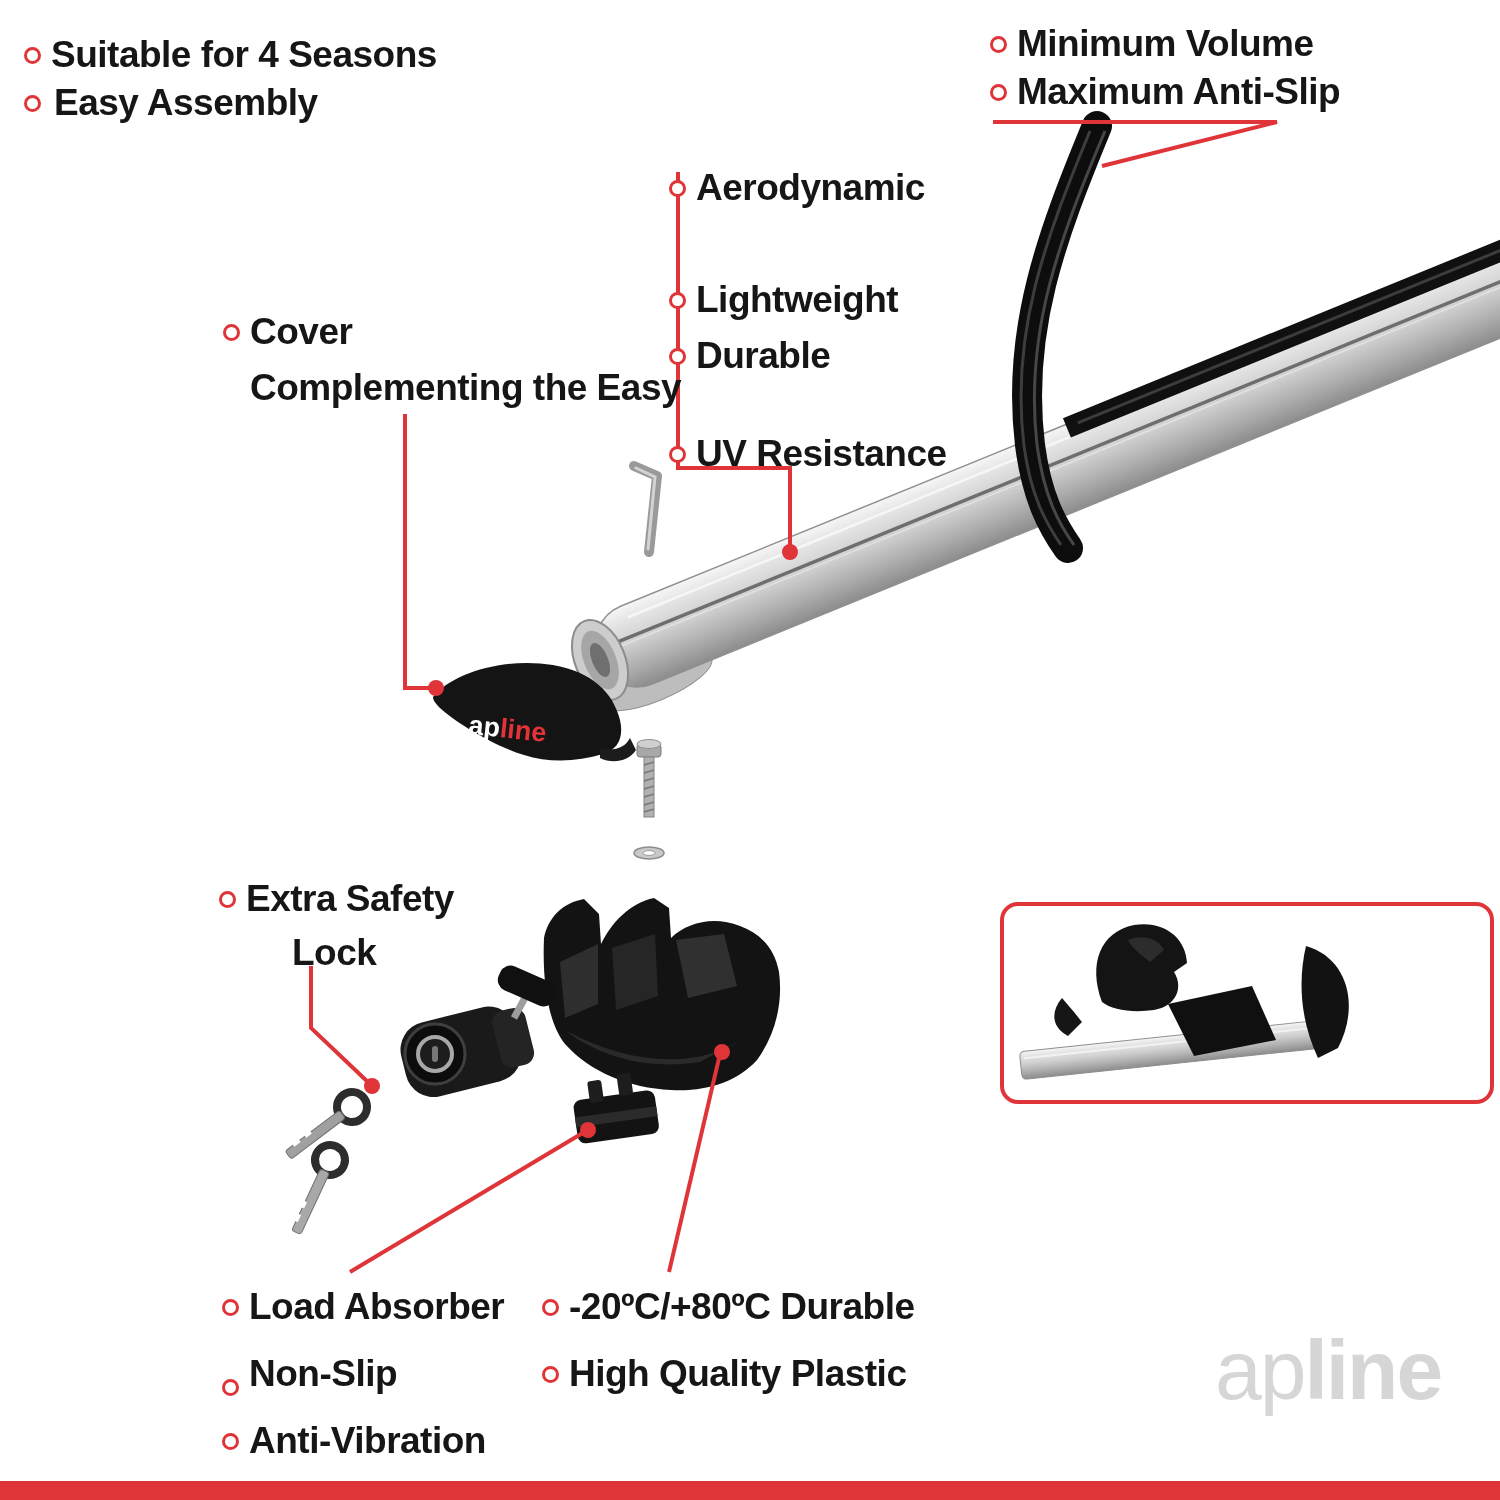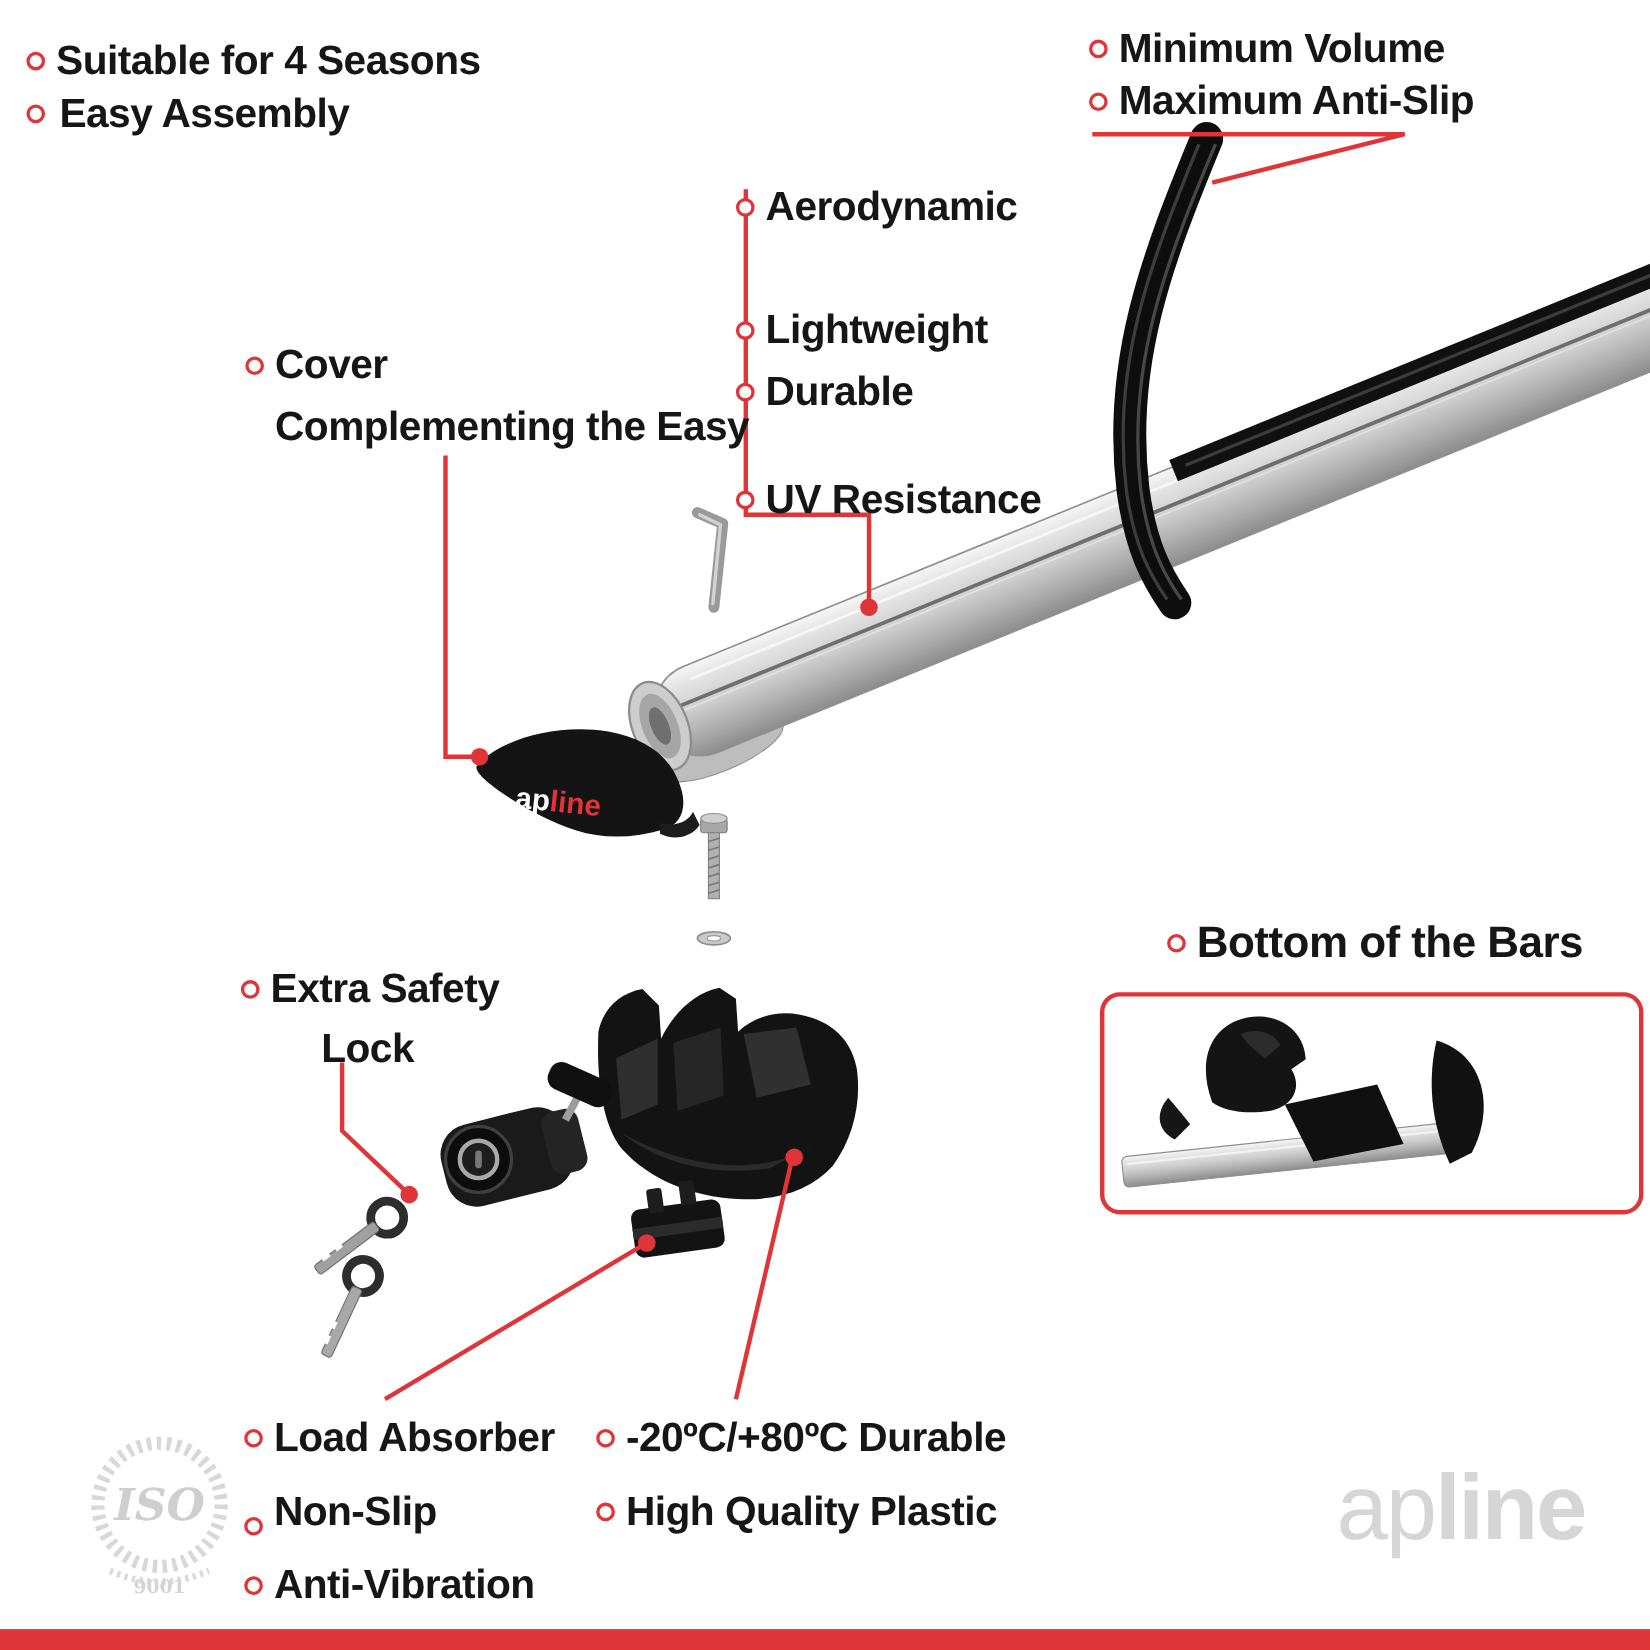--- a/index.html
+++ b/index.html
@@ -228,24 +228,20 @@
     <span>Cover</span>
   </div>
   <div class="plain-label" style="left:250px;top:367px;">Complementing the Easy</div>
 
   <div class="callout" style="left:219px;top:878px;">
     <span class="ring"></span>
     <span>Extra Safety</span>
   </div>
   <div class="plain-label" style="left:292px;top:932px;">Lock</div>
 
-  <div class="callout big" style="left:1061px;top:834px;">
-    <span class="ring"></span>
-    <span>Bottom of the Bars</span>
-  </div>
 
   <div class="callout" style="left:222px;top:1286px;">
     <span class="ring"></span>
     <span>Load Absorber</span>
   </div>
   <div class="callout" style="left:222px;top:1353px;align-items:flex-end;">
     <span class="ring"></span>
     <span>Non-Slip</span>
   </div>
   <div class="callout" style="left:222px;top:1420px;">
@@ -257,25 +253,16 @@
     <span class="ring"></span>
     <span>-20ºC/+80ºC Durable</span>
   </div>
   <div class="callout" style="left:542px;top:1353px;">
     <span class="ring"></span>
     <span>High Quality Plastic</span>
   </div>
 
   <div class="brand-watermark"><span class="thin">ap</span><span>line</span></div>
 
-  <div class="iso-watermark">
-    <svg width="150" height="160" viewBox="0 0 150 160">
-      <circle cx="75" cy="72" r="56" fill="none" stroke="#d8d8d8" stroke-width="12" stroke-dasharray="4 5"></circle>
-      <circle cx="75" cy="72" r="44" fill="#ffffff"></circle>
-      <text x="75" y="86" text-anchor="middle" font-family="DejaVu Serif, serif" font-style="italic" font-weight="bold" font-size="40" fill="#cfcfcf">ISO</text>
-      <path d="M 30 132 Q 75 152 120 132" fill="none" stroke="#dadada" stroke-width="6" stroke-dasharray="3 4"></path>
-      <text x="75" y="152" text-anchor="middle" font-family="DejaVu Serif, serif" font-weight="bold" font-size="17" fill="#d4d4d4">9001</text>
-    </svg>
-  </div>
 
   <div class="footer-bar"></div>
 
 </div>
 
 </body></html>

